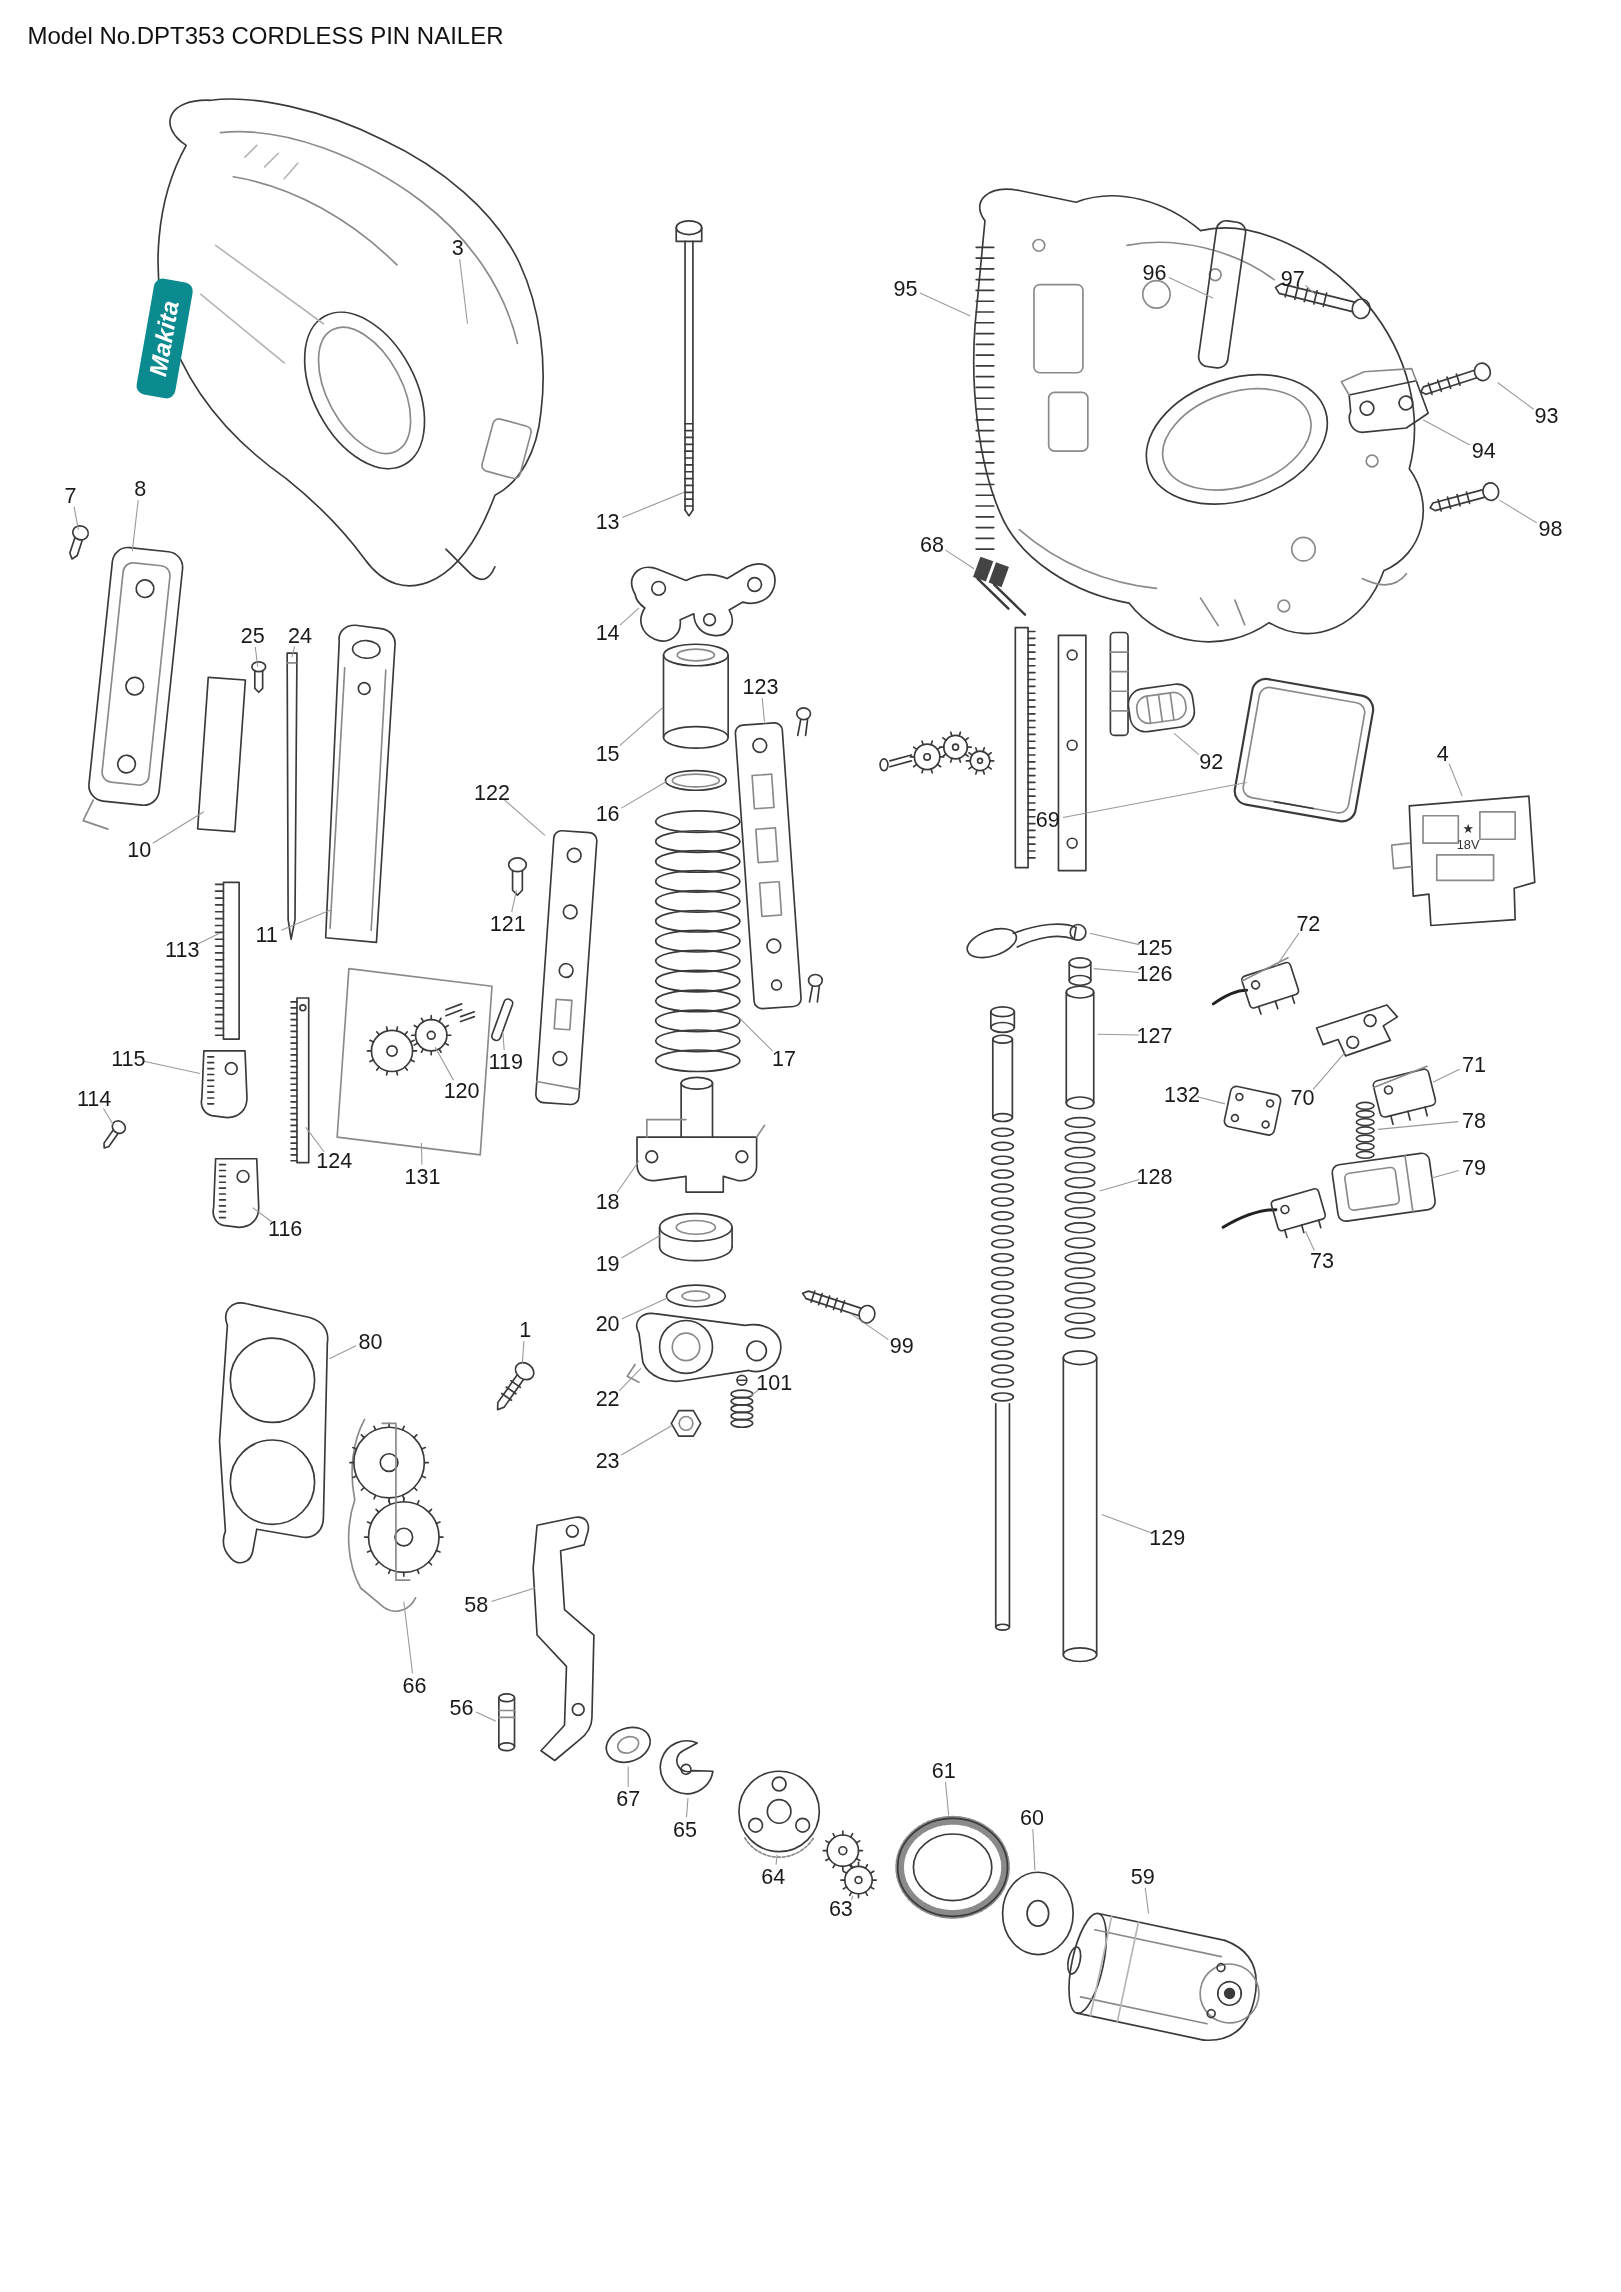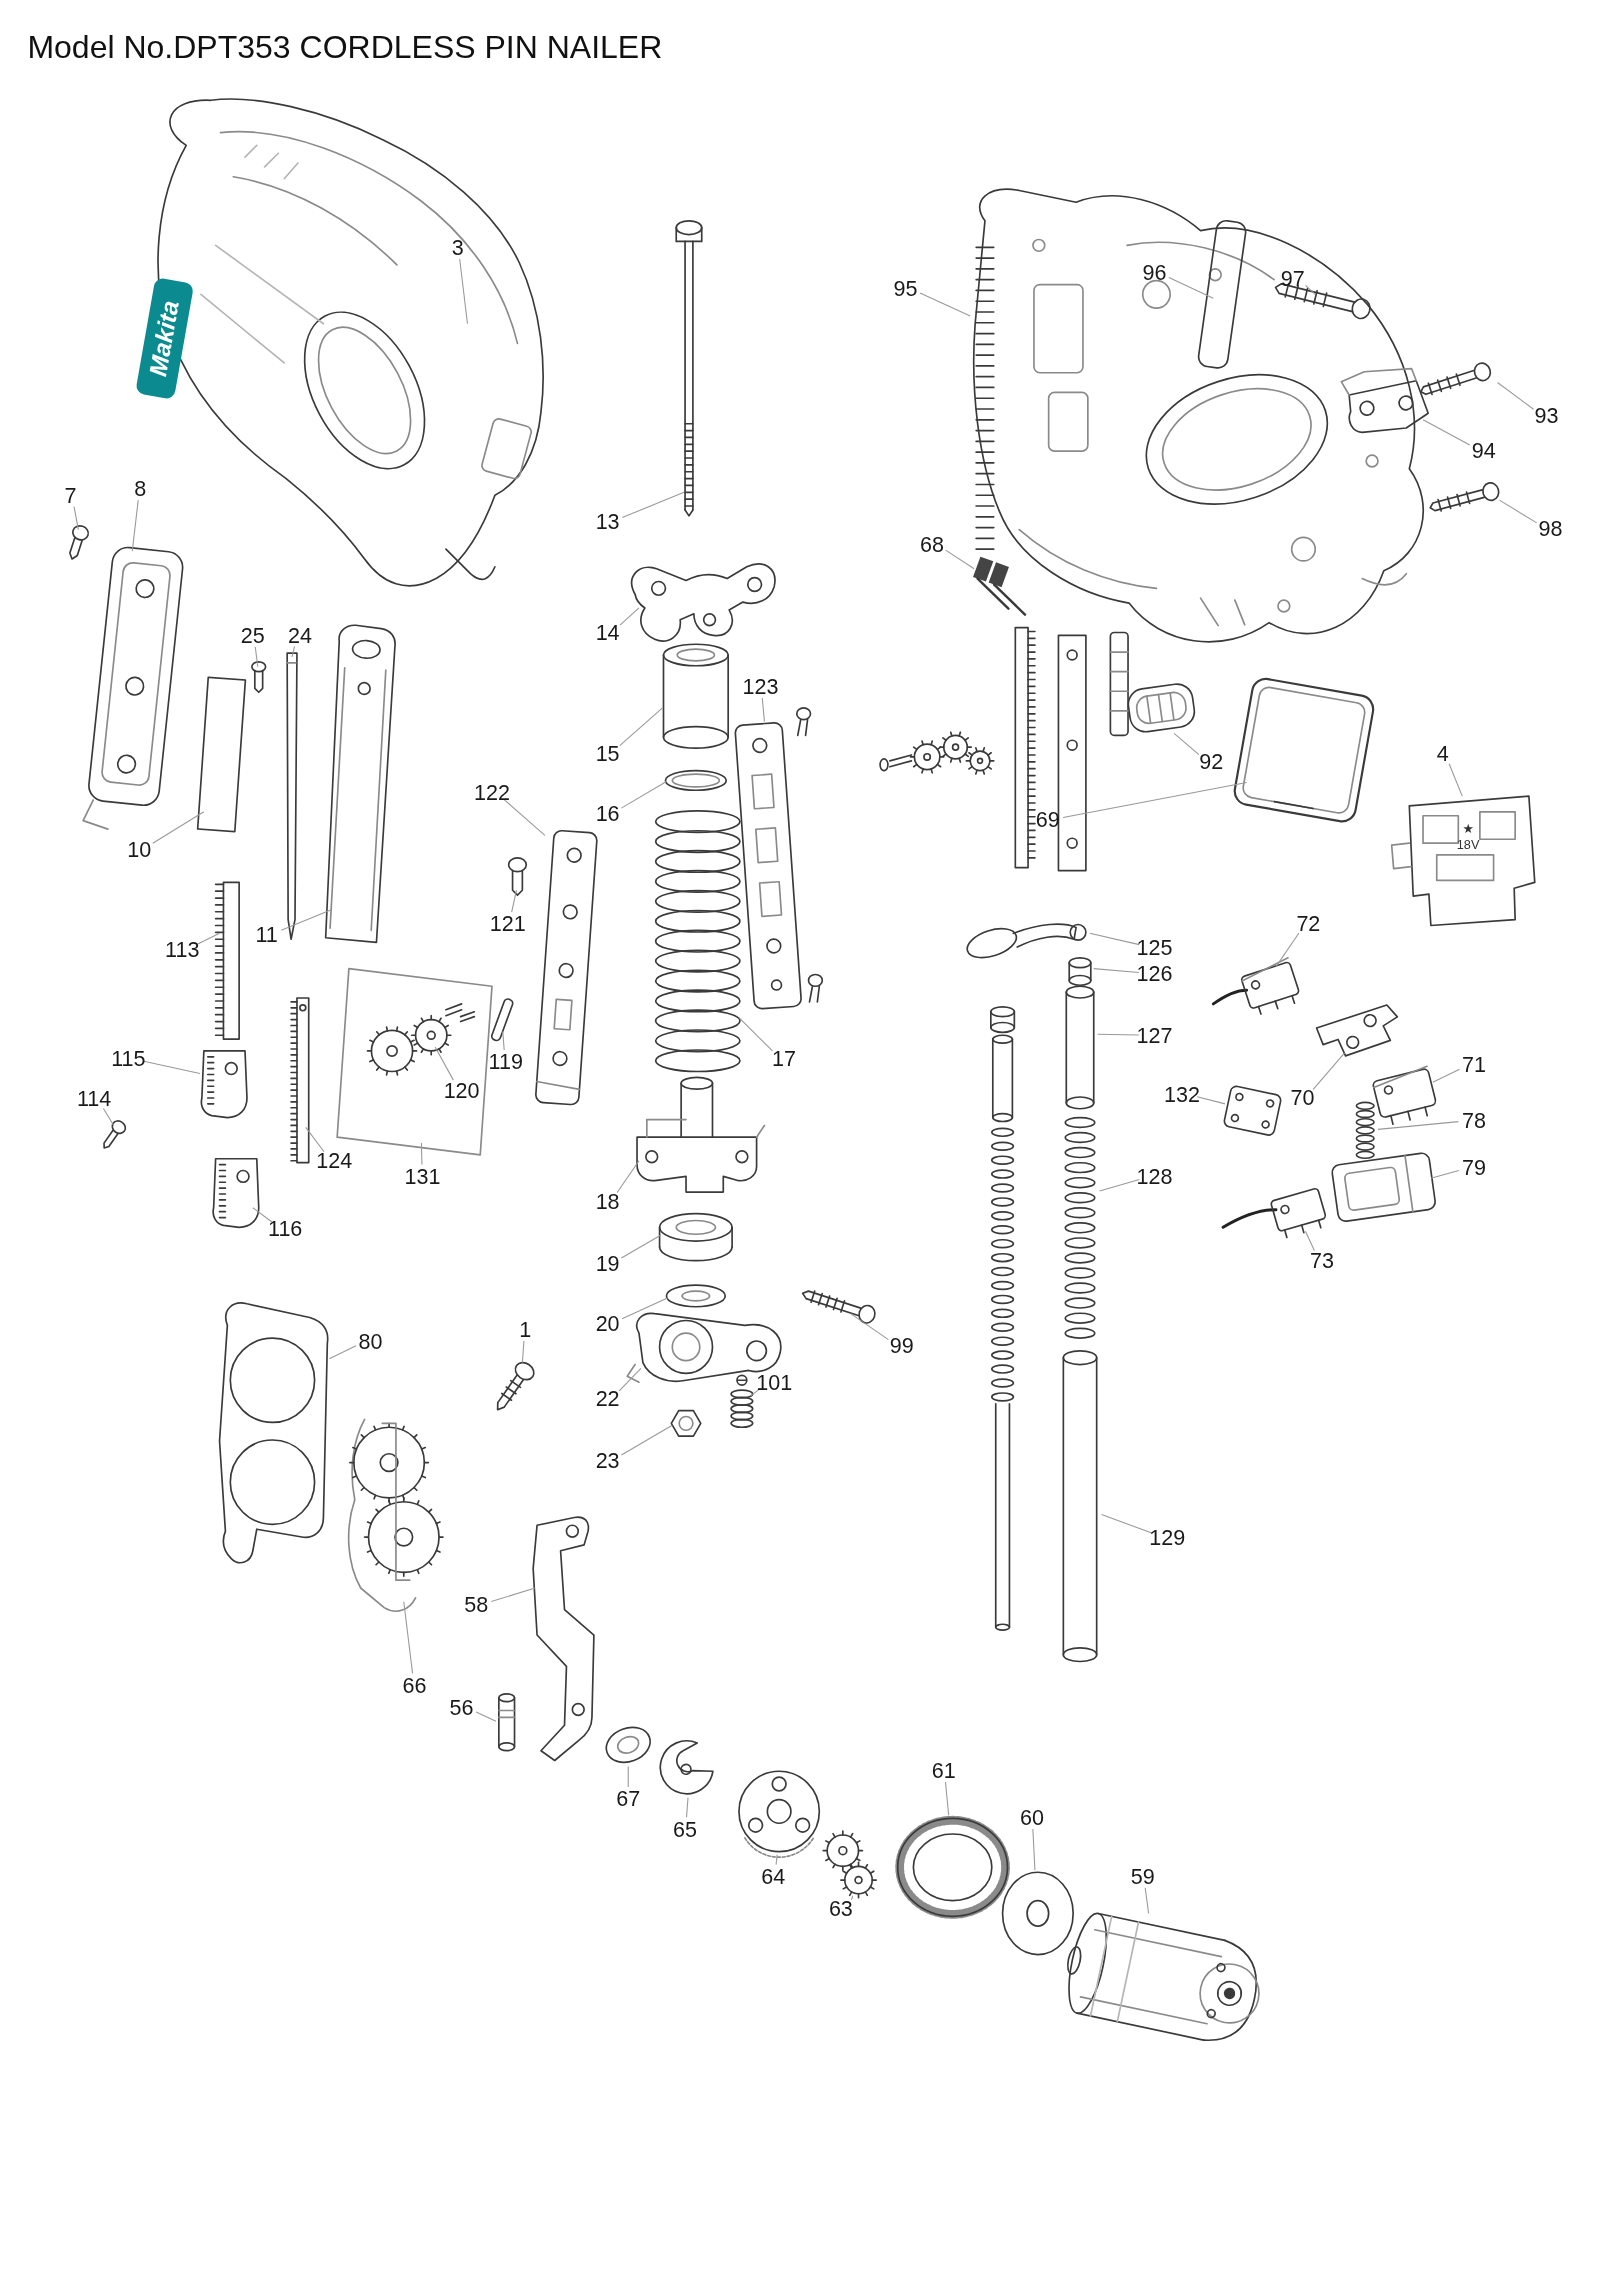--- a/index.html
+++ b/index.html
@@ -1,18 +1,18 @@
 <!DOCTYPE html>
 <html><head>
 <meta charset="utf-8">
 <style>
   html,body{margin:0;padding:0;}
   body{width:1621px;height:2293px;background:#ffffff;position:relative;overflow:hidden;
        font-family:"Liberation Sans",sans-serif;}
-  .page-title{position:absolute;left:27.4px;top:29px;font-size:32px;color:#111;
+  .page-title{position:absolute;left:27.4px;top:22px;font-size:24px;color:#111;
               font-family:"Liberation Sans",sans-serif;}
   #diagram{position:absolute;left:0;top:0;}
   #parts{stroke:#3a3a3a;fill:none;stroke-width:1.7;stroke-linecap:round;stroke-linejoin:round;}
   #parts .lt{stroke:#8a8a8a;}
   #parts .xlt{stroke:#b5b5b5;}
   .callout{font-size:22px;fill:#1a1a1a;text-anchor:middle;dominant-baseline:central;
            font-family:"Liberation Sans",sans-serif;stroke:none;}
   .leader{stroke:#999;stroke-width:1.1;fill:none;}
   .part-label{font-size:13px;fill:#333;stroke:none;text-anchor:middle;
               font-family:"Liberation Sans",sans-serif;}

